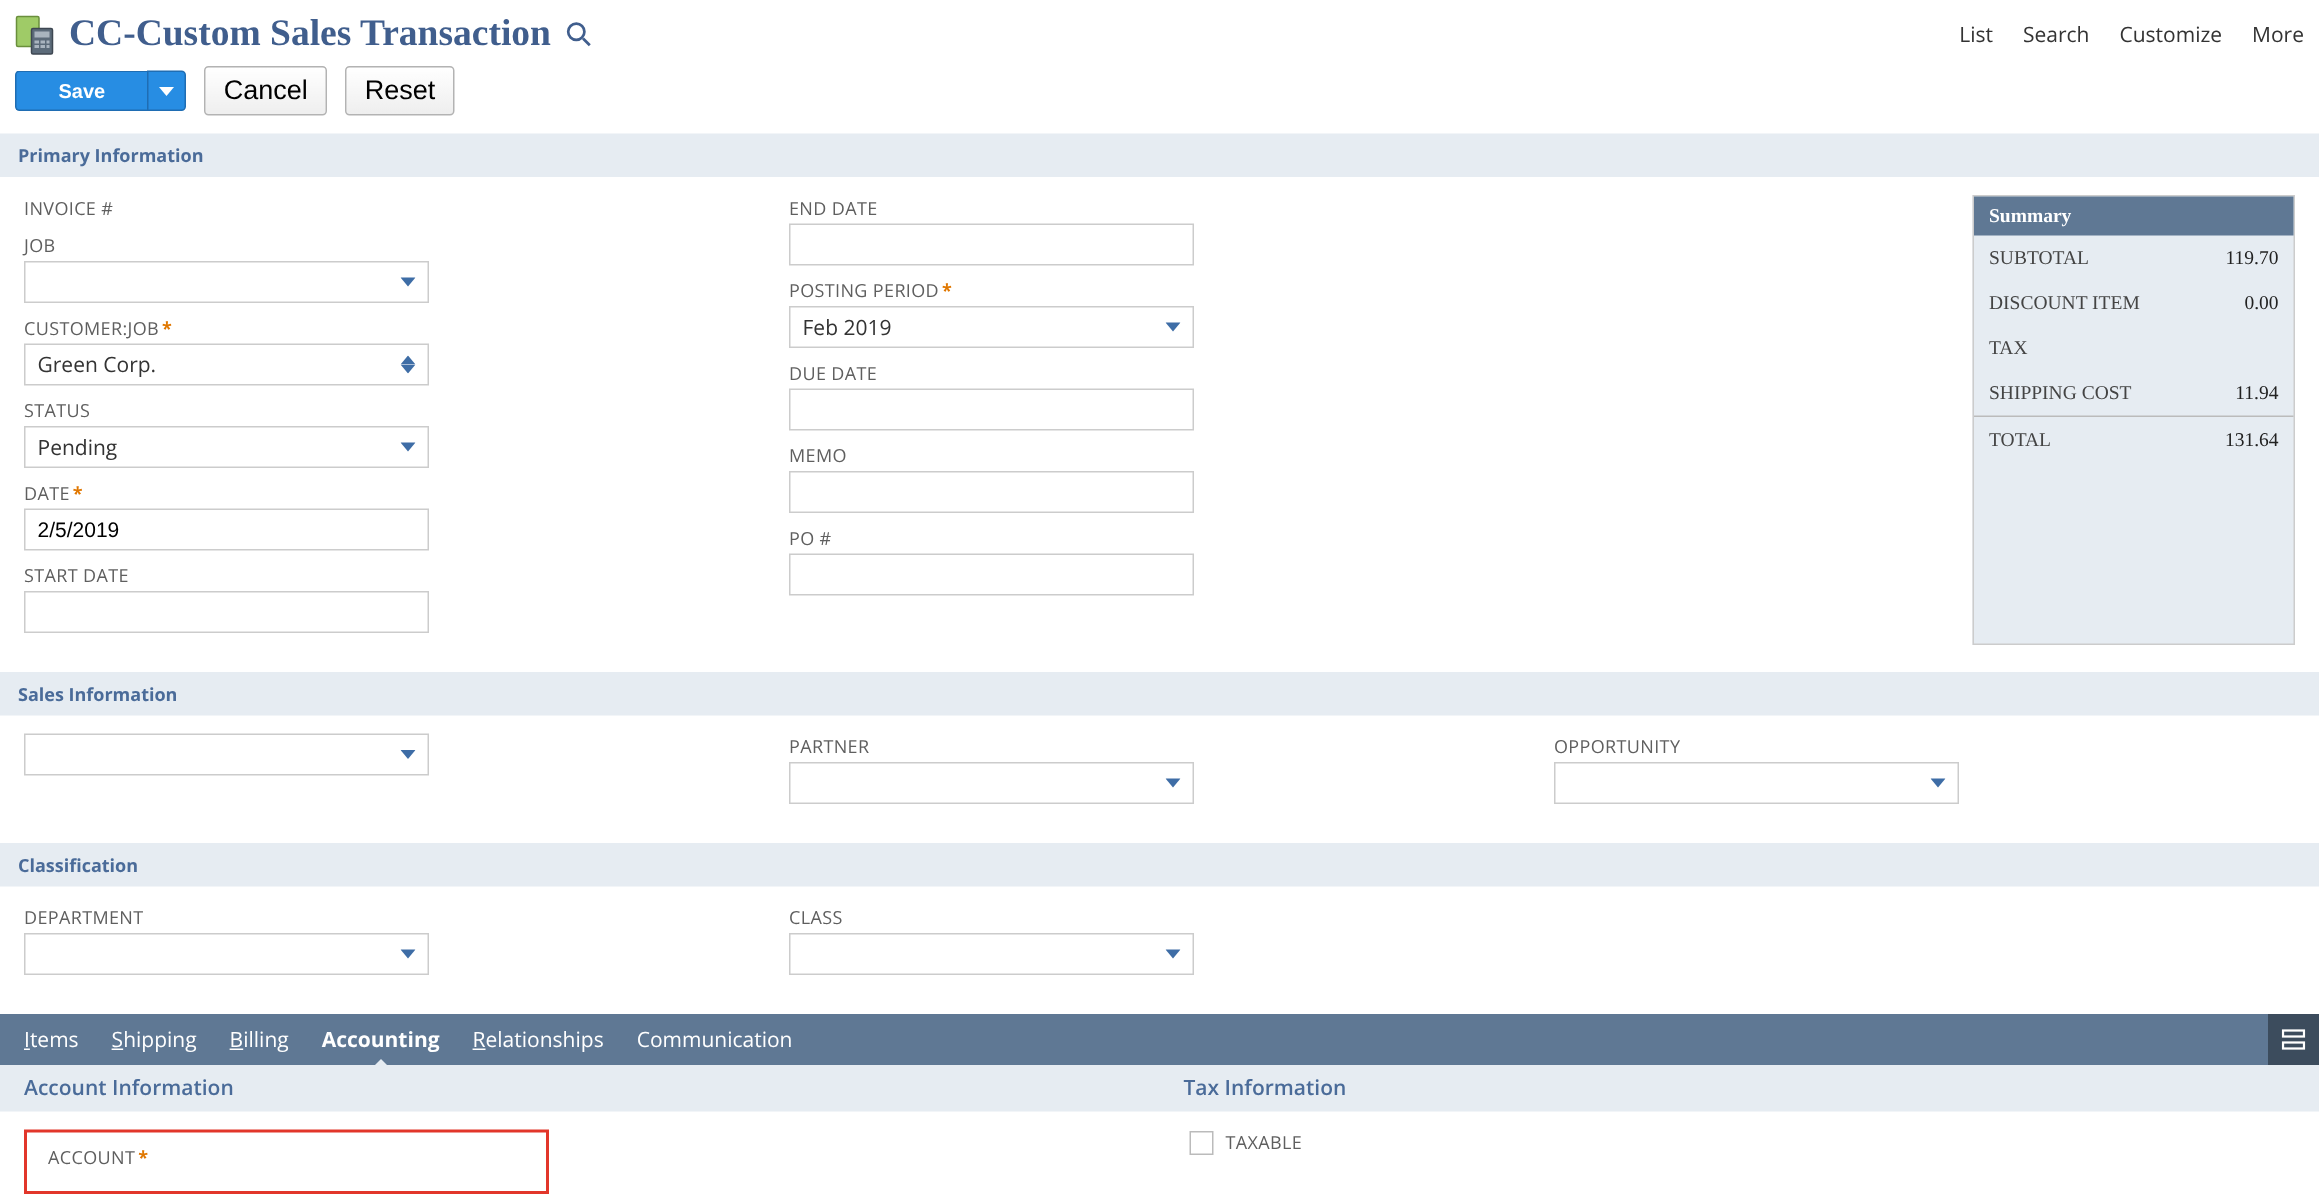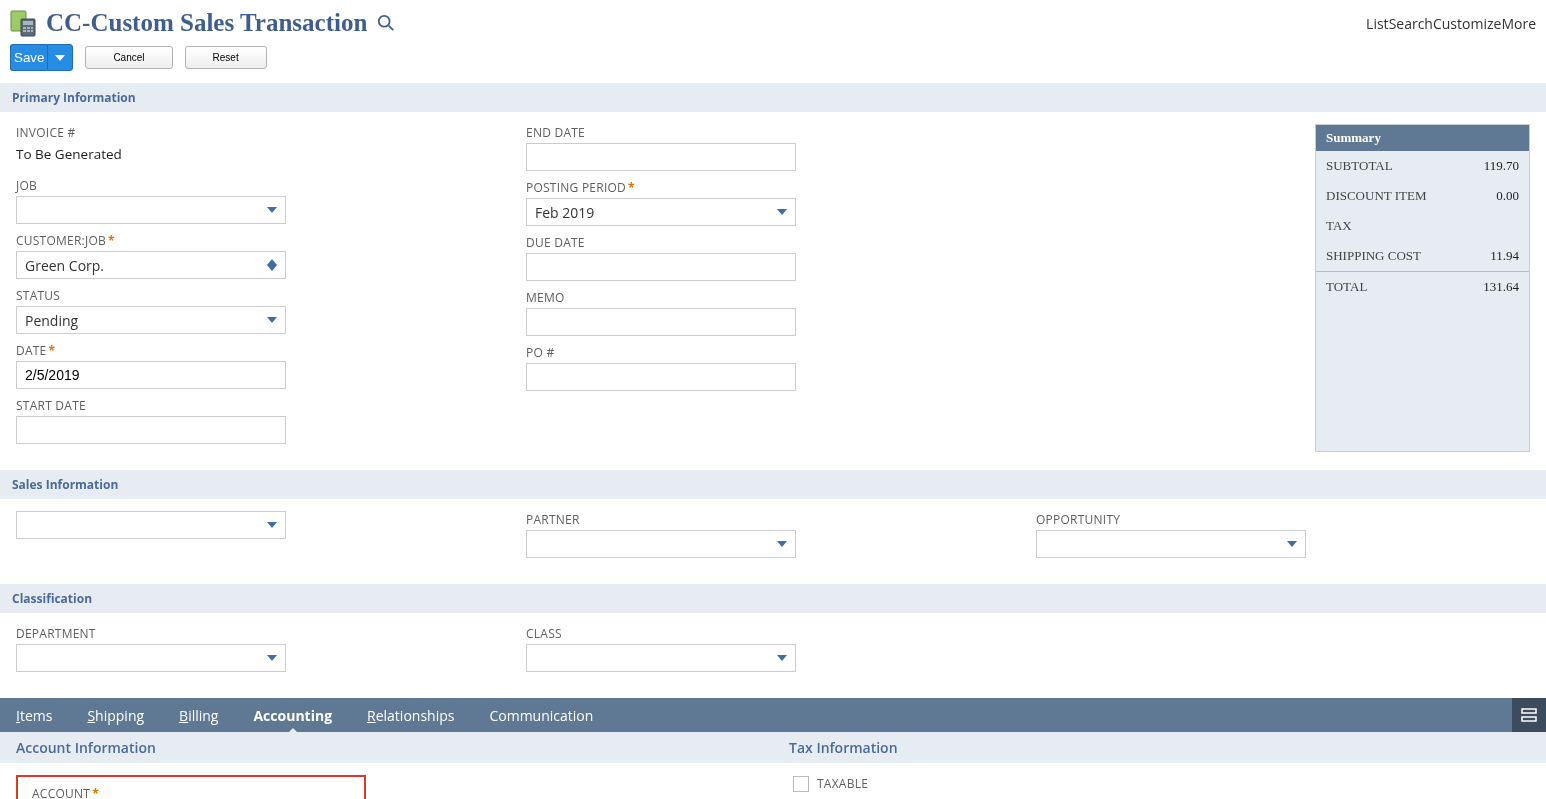--- a/index.html
+++ b/index.html
@@ -33,51 +33,52 @@
   }
   .search-ico {
     width: 18px; height: 18px;
     stroke: #405E8D;
     fill: none;
     stroke-width: 2;
     cursor: pointer;
   }
   .header-right {
     display: flex;
+    gap: 20px;
     font-size: 14px;
     color: #333;
   }
   .header-right span { cursor: pointer; }
 
   
   .action-row {
     display:flex;
     padding: 4px 10px 12px 10px;
     gap: 12px;
     align-items: center;
   }
   .btn {
     border: 1px solid #b3b3b3;
     border-radius: 3px;
-    padding: 5px 27px;
-    font-size: 10px;
+    padding: 5px 12px;
+    font-size: 18px;
     background: linear-gradient(#fff,#eee);
     cursor: pointer;
   }
   .btn-group {
     display: inline-flex;
   }
   .btn-primary {
     background: #278de3;
     border: 1px solid #1f6db3;
     border-right:none;
     color: #fff;
-    font-weight: 400;
+    font-weight: 700;
     border-radius: 3px 0 0 3px;
-    padding: 5px 3px;
+    padding: 5px 28px;
   }
   .btn-primary-drop {
     background:#278de3;
     border:1px solid #1f6db3;
     border-radius:0 3px 3px 0;
     padding:5px 7px;
     cursor:pointer;
     display:flex;align-items:center;justify-content:center;
   }
   .btn-primary-drop svg { fill:#fff; width:10px; height:10px;}
@@ -168,21 +169,21 @@
 
   
   .tab-bar {
     background: #5F7894;
     display:flex;
     align-items:center;
     justify-content:space-between;
     padding: 0 0 0 16px;
     height: 34px;
   }
-  .tabs { display:flex; gap:35px; }
+  .tabs { display:flex; gap:22px; }
   .tab {
     color:#fff; font-size:14px;
     cursor:pointer;
     padding: 8px 0;
     position:relative;
   }
   .tab .ul { text-decoration: underline; }
   .tab.active { font-weight:700; }
   .tab.active::after{
     content:"";
@@ -270,21 +271,20 @@
   <button class="btn">Cancel</button>
   <button class="btn">Reset</button>
 </div>
 
 <div class="section-bar">Primary Information</div>
 <div class="primary-body">
 
   <div class="col col-1">
     <div class="field">
       <div class="field-label">INVOICE #</div>
-      <div class="field-static">To Be Generated</div>
     </div>
     <div class="field">
       <div class="field-label">JOB</div>
       <div class="select">
         <span></span>
         <svg viewBox="0 0 10 10">
             <path d="M0 2 L5 8 L10 2 Z"></path>
           </svg>
       </div>
     </div>

